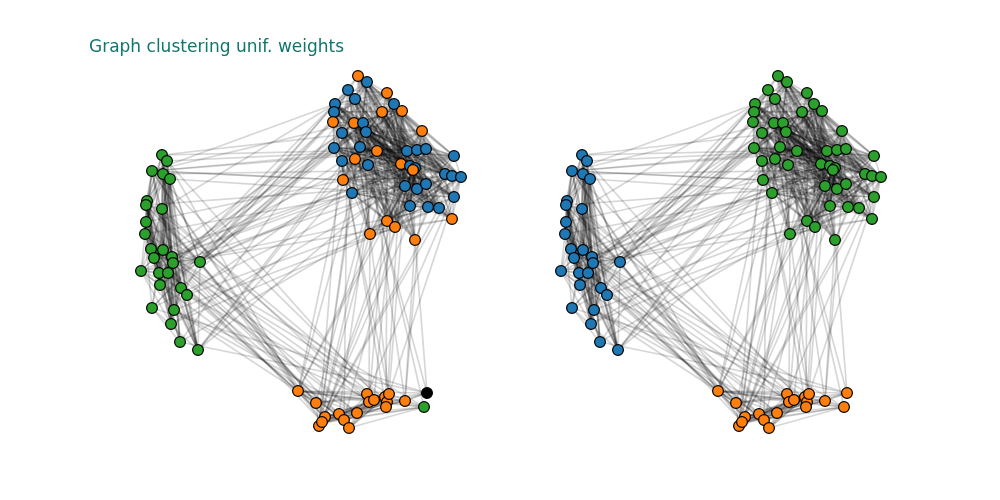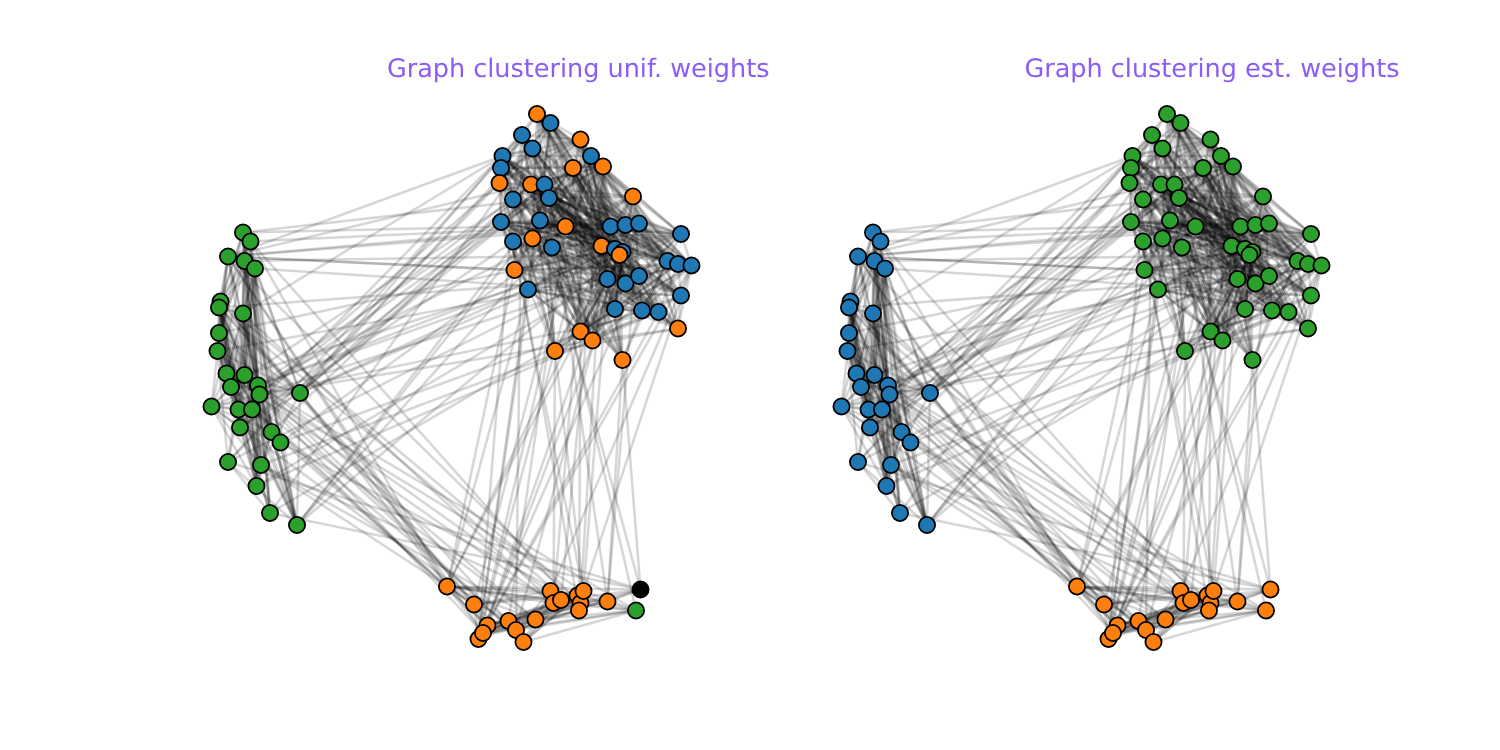--- a/index.html
+++ b/index.html
@@ -16,24 +16,24 @@
   }
   .figure {
     position: absolute;
     left: 0; top: 0;
     width: 1000px; height: 500px;
   }
   .panel-title {
     position: absolute;
     top: 36px;
     width: 424px;
-    text-align: right;
+    text-align: left;
     font-size: 17px;
     line-height: 20px;
-    color: #8b5cf6;
+    color: #0f766e;
     white-space: nowrap;
   }
   .panel-title.left  { left: 89px; }
   .panel-title.right { left: 509px; }
   svg.net-canvas {
     position: absolute;
     left: 0; top: 0;
   }
 </style>
 </head>
@@ -1852,14 +1852,13 @@
           <circle cx="807" cy="402" r="5.4" fill="#ff7f0e" stroke="#000000" stroke-width="1.2"></circle>
           <circle cx="806" cy="407" r="5.4" fill="#ff7f0e" stroke="#000000" stroke-width="1.2"></circle>
           <circle cx="809" cy="394" r="5.4" fill="#ff7f0e" stroke="#000000" stroke-width="1.2"></circle>
           <circle cx="825" cy="401" r="5.4" fill="#ff7f0e" stroke="#000000" stroke-width="1.2"></circle>
           <circle cx="844" cy="407" r="5.4" fill="#ff7f0e" stroke="#000000" stroke-width="1.2"></circle>
           <circle cx="847" cy="393" r="5.4" fill="#ff7f0e" stroke="#000000" stroke-width="1.2"></circle>
         </g>
       </g>
     </svg>
   <div class="panel-title left">Graph clustering unif. weights</div>
-  <div class="panel-title right">Graph clustering est. weights</div>
 </div>
 
 </body></html>

